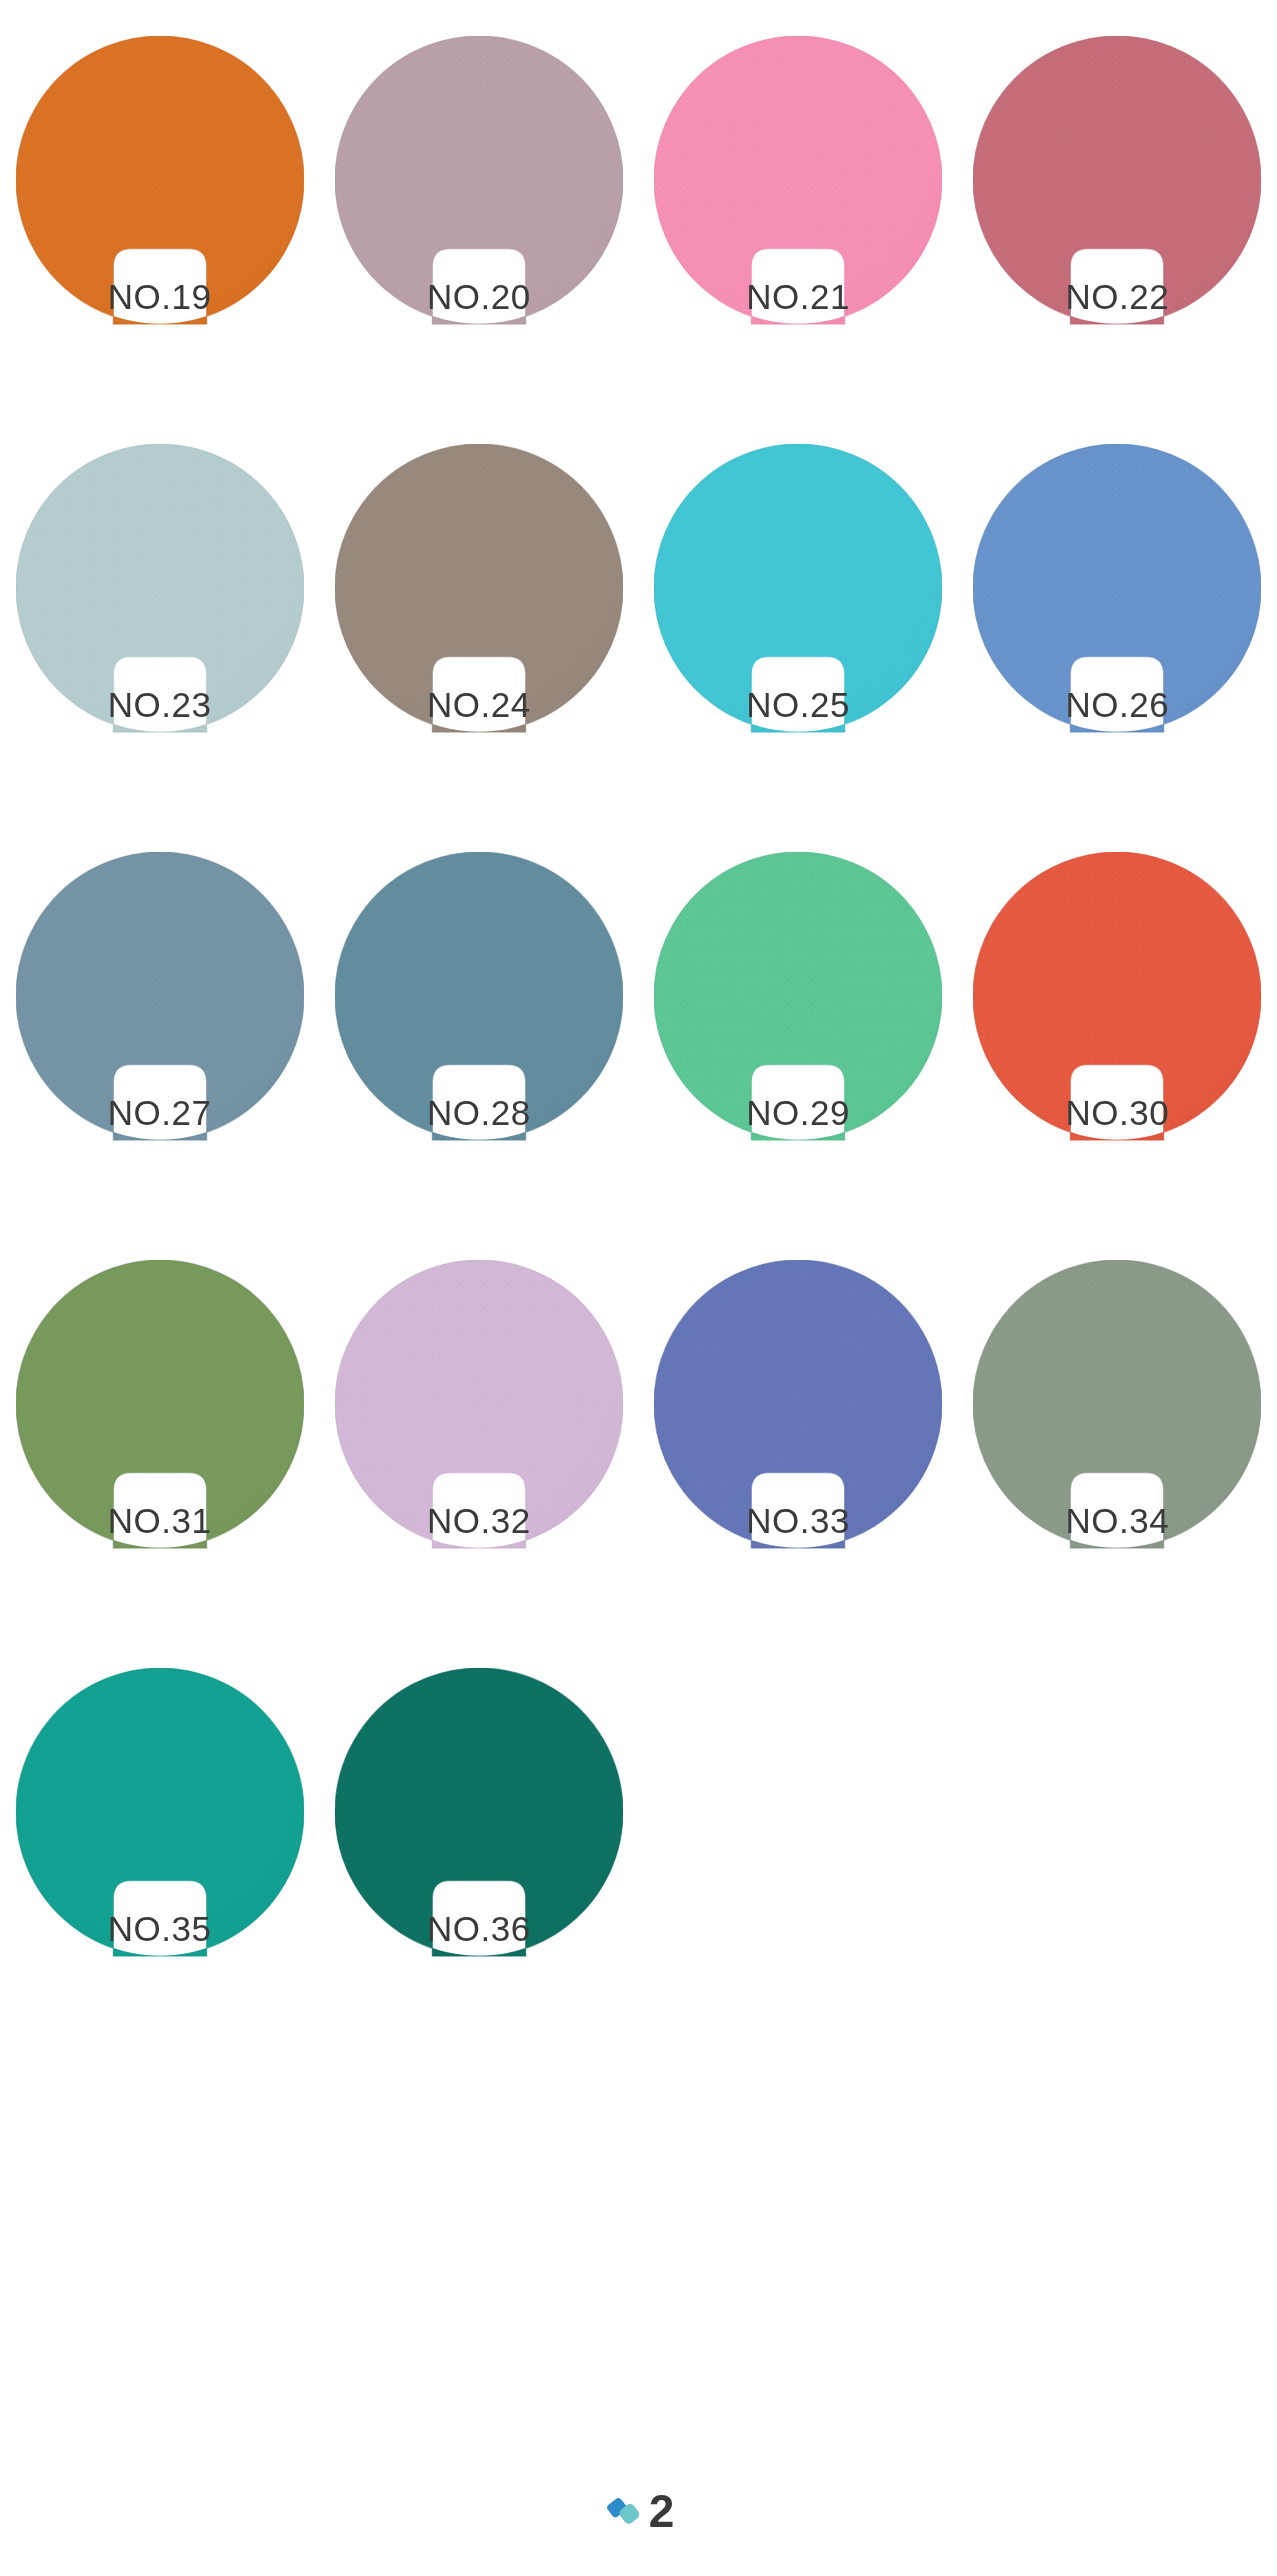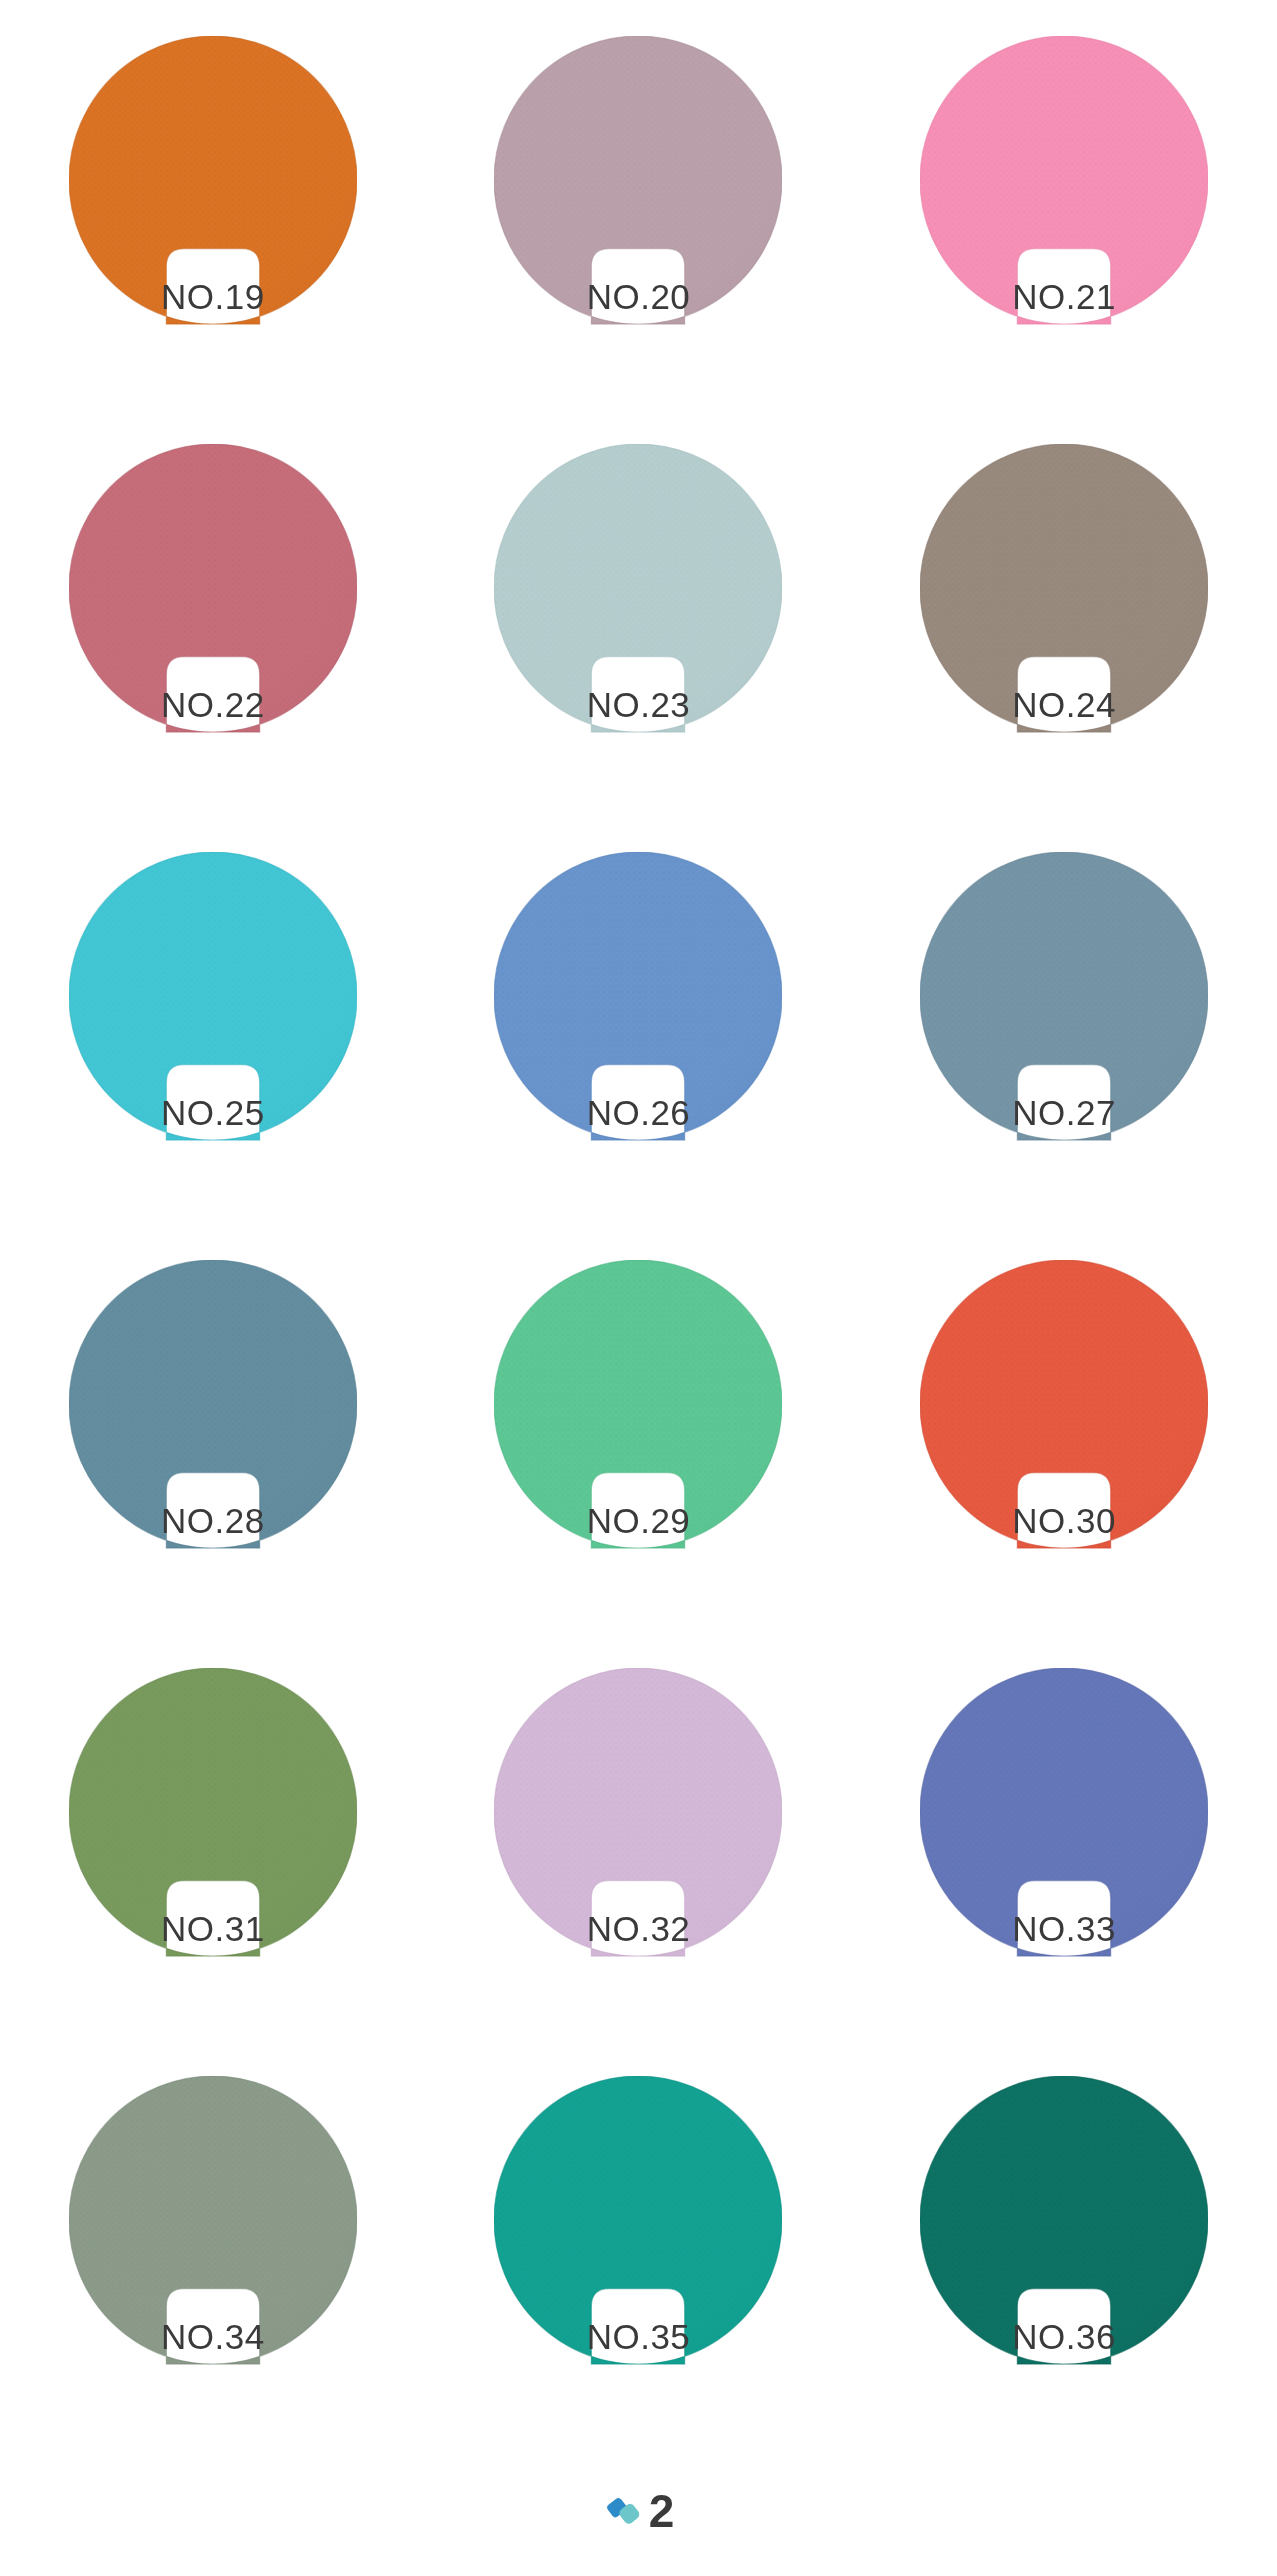--- a/index.html
+++ b/index.html
@@ -21,21 +21,21 @@
     padding:0;
   }
 
   
   .swatch-grid {
     position:absolute;
     top:36px;
     left:0;
     width:1277px;
     display:grid;
-    grid-template-columns:repeat(3, 1fr);
+    grid-template-columns:repeat(4, 1fr);
     grid-template-rows:repeat(6, 408px);
   }
 
   .swatch-cell {
     position:relative;
     display:flex;
     align-items:flex-start;
     justify-content:center;
   }
 

